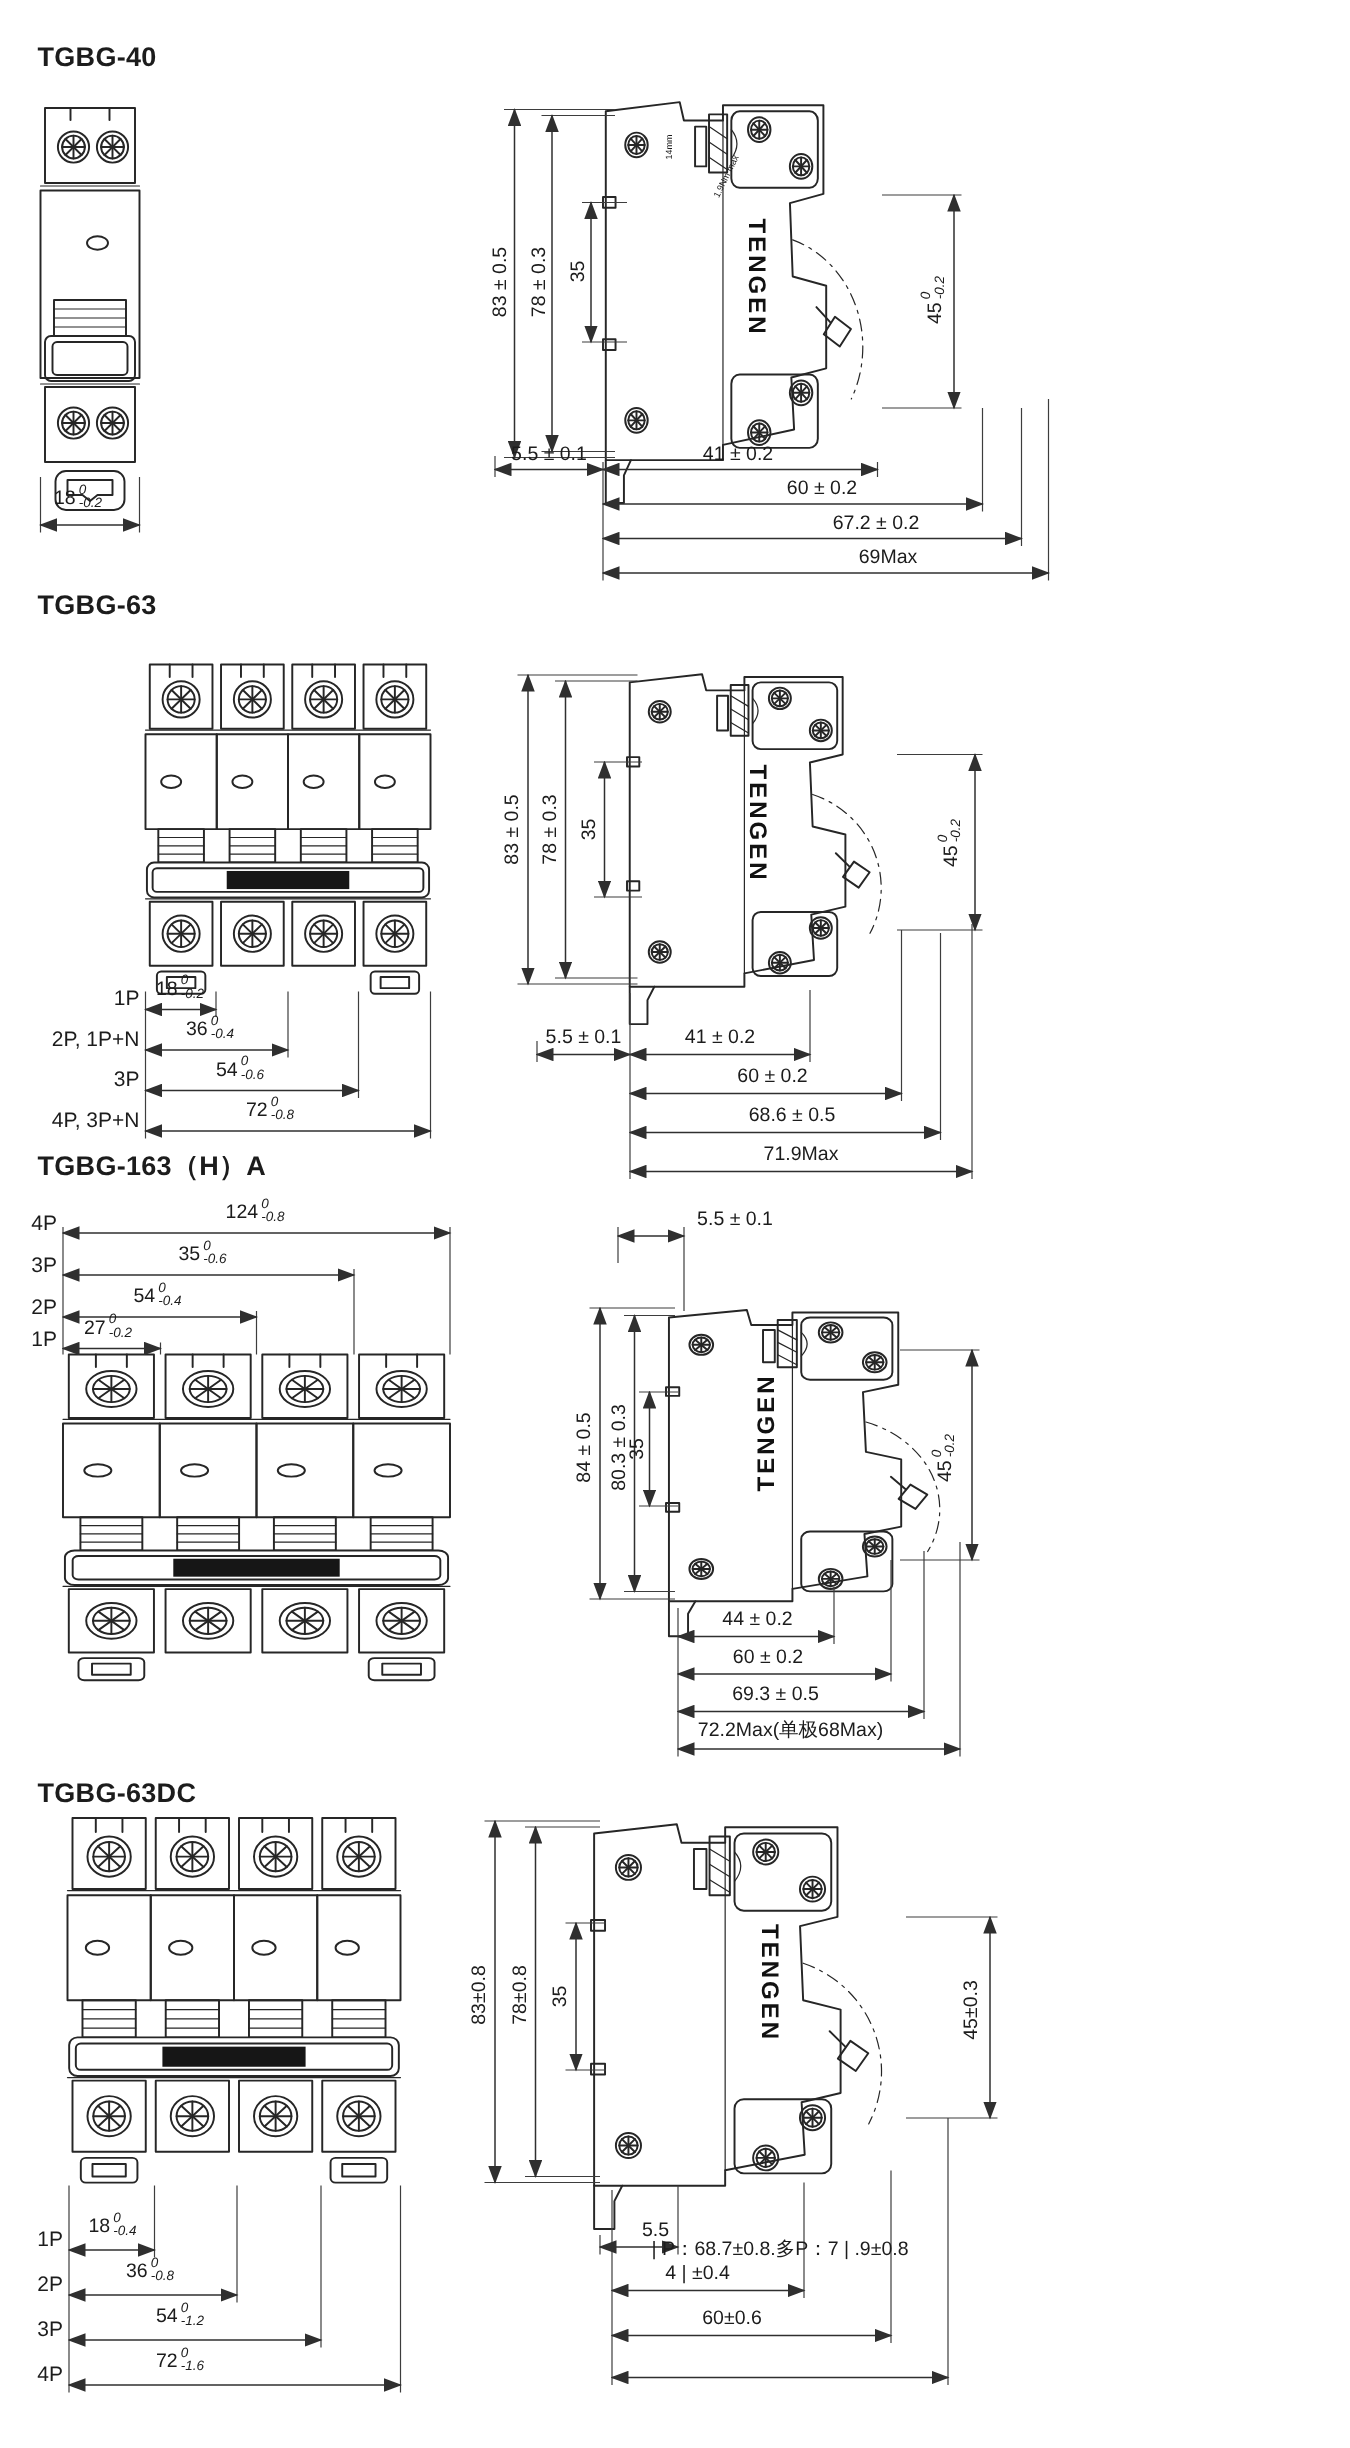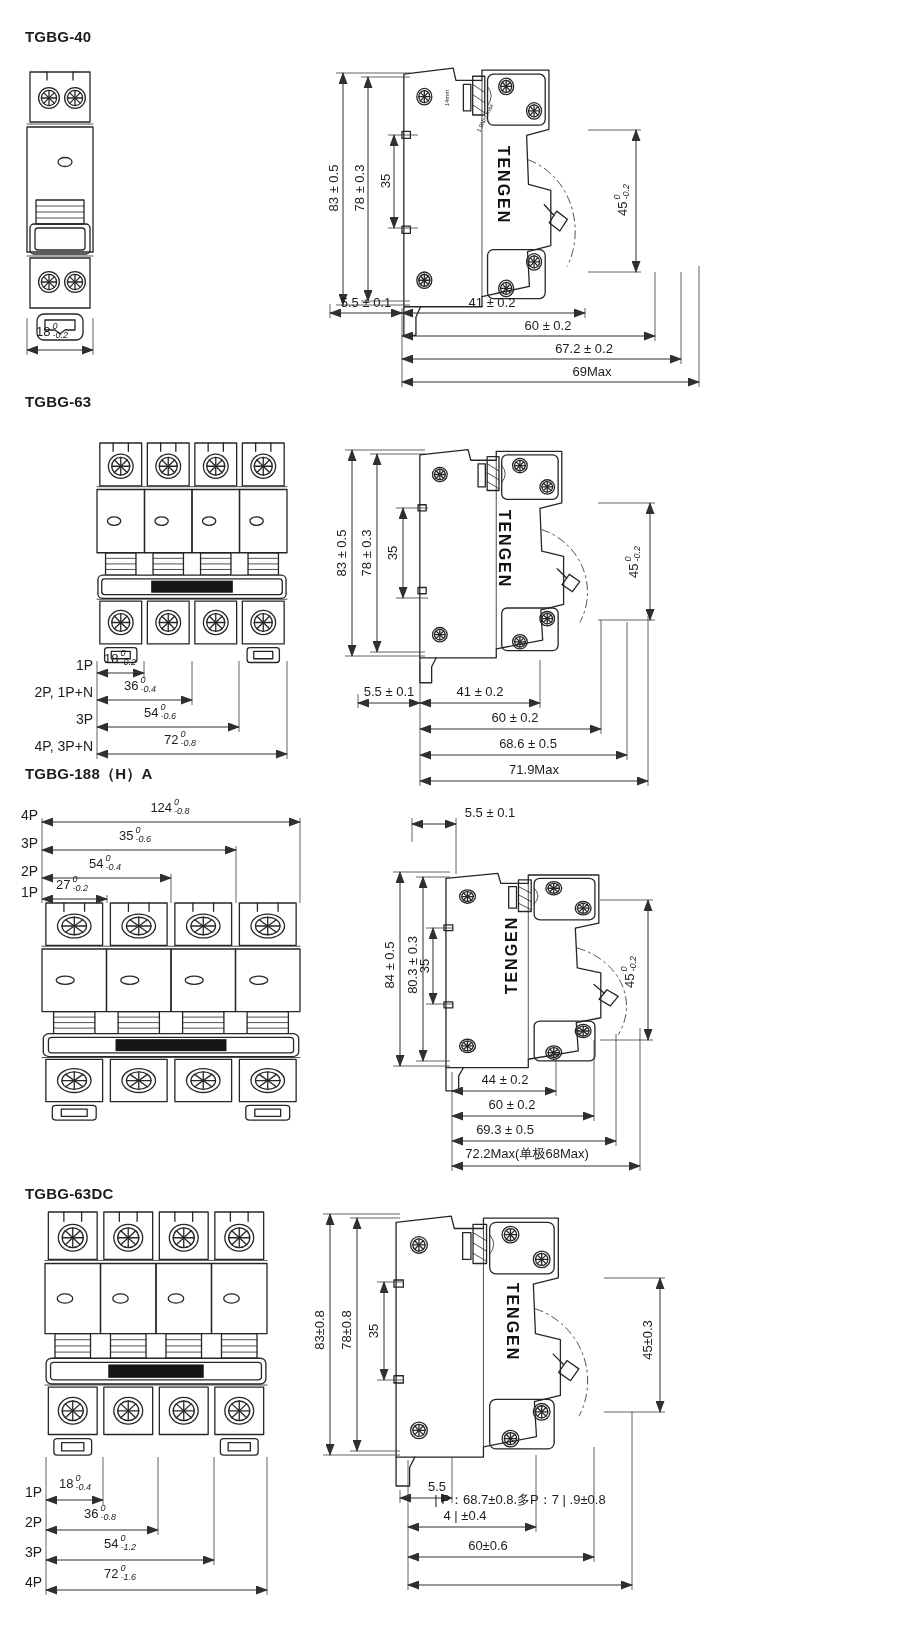--- a/index.html
+++ b/index.html
@@ -13,21 +13,21 @@
   .art .fwhite{fill:#fff}
   .d{stroke:#2f2f2f;stroke-width:1;marker-start:url(#ar);marker-end:url(#ar)}
   .e{stroke:#3d3d3d;stroke-width:.8}
   .dash{stroke-dasharray:8 4 2 4}
   .lbl{position:absolute;font-size:13px;white-space:nowrap;transform:translate(-50%,-50%);line-height:1}
   .ra{transform:translate(-100%,-50%)}
   .rot{transform:translate(-50%,-50%) rotate(-90deg)}
   .rot90{transform:translate(-50%,-50%) rotate(90deg)}
   .dim{display:inline-flex;align-items:center}
   .dim .tol{display:inline-flex;flex-direction:column;font-size:9px;line-height:9px;margin-left:2px;text-align:left}
-  .title{position:absolute;font-size:15px;font-weight:bold;transform:none;letter-spacing:.2px}
+  .title{position:absolute;font-size:18px;font-weight:bold;transform:none;letter-spacing:.2px}
   .brand{font-size:16px;font-weight:bold;letter-spacing:2px;color:#111}
   .tiny{font-size:6px}
   .pole{font-size:14px}
 </style>
 </head>
 <body>
 
 <div id="page">
 
 <svg id="art" width="900" height="1632">
@@ -258,21 +258,21 @@
       <line x1="408" y1="1557" x2="594" y2="1557" class="d"></line>
       <line x1="408" y1="1585" x2="632" y2="1585" class="d"></line>
       <line x1="330" y1="1214" x2="330" y2="1455" class="d"></line>
       <line x1="357" y1="1218" x2="357" y2="1451" class="d"></line>
       <line x1="384" y1="1282" x2="384" y2="1380" class="d"></line>
       <line x1="660" y1="1278" x2="660" y2="1412" class="d"></line>
     </svg>
 
 <span class="title" style="left:25px;top:28px">TGBG-40</span>
 <span class="title" style="left:25px;top:393px">TGBG-63</span>
-<span class="title" style="left:25px;top:765px">TGBG-188（H）A</span>
+<span class="title" style="left:25px;top:765px">TGBG-163（H）A</span>
 <span class="title" style="left:25px;top:1185px">TGBG-63DC</span>
 
 <span class="lbl dim" style="left:52px;top:331px">
       <span>18</span>
       <span class="tol">
         <i>0</i>
         <i>-0.2</i>
       </span>
     </span>
 <span class="lbl rot" style="left:333px;top:188px">83 ± 0.5</span>
@@ -382,21 +382,21 @@
 <span class="lbl rot dim" style="left:629px;top:972px">
       <span>45</span>
       <span class="tol">
         <i>0</i>
         <i>-0.2</i>
       </span>
     </span>
 <span class="lbl rot brand" style="left:512px;top:955px">TENGEN</span>
 <span class="lbl" style="left:505px;top:1079px">44 ± 0.2</span>
 <span class="lbl" style="left:512px;top:1104px">60 ± 0.2</span>
-<span class="lbl" style="left:505px;top:1129px">69.3 ± 0.5</span>
+<span class="lbl" style="left:517px;top:1129px">69.3 ± 0.5</span>
 <span class="lbl" style="left:527px;top:1153px">72.2Max(单极68Max)</span>
 
 <span class="lbl ra pole" style="left:42px;top:1492px">1P</span>
 <span class="lbl dim" style="left:75px;top:1483px">
       <span>18</span>
       <span class="tol">
         <i>0</i>
         <i>-0.4</i>
       </span>
     </span>

